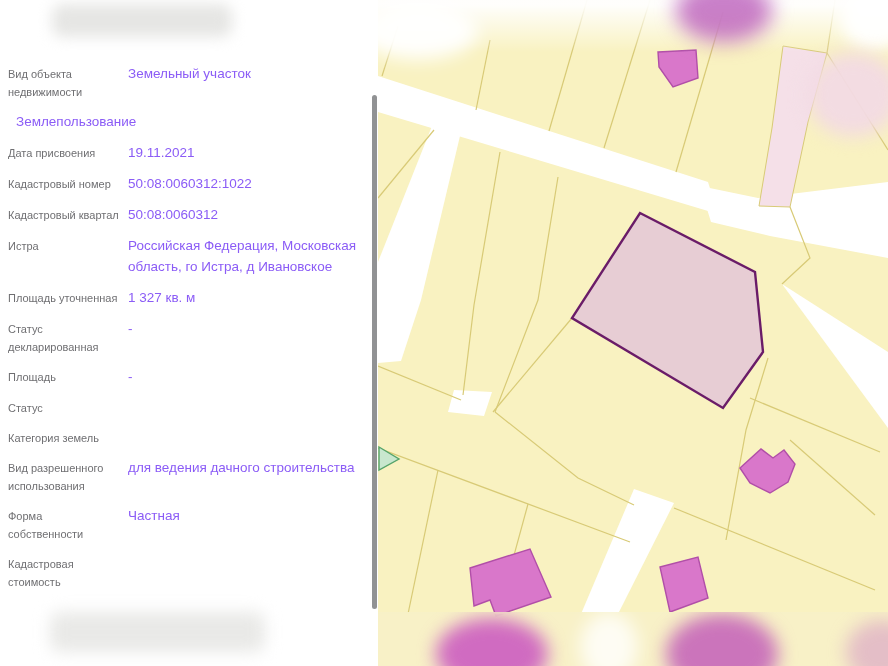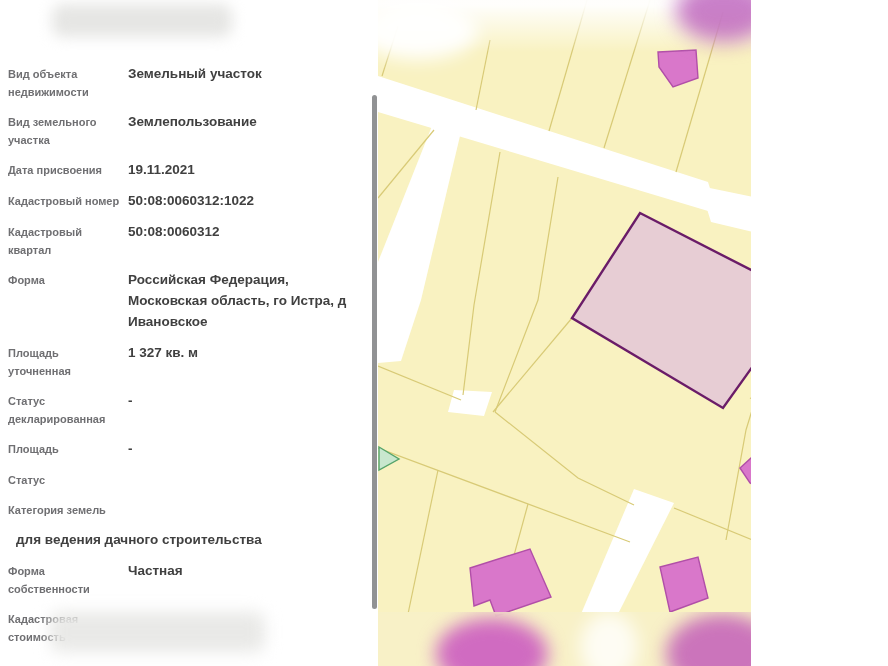--- a/index.html
+++ b/index.html
@@ -1,28 +1,28 @@
 <!DOCTYPE html>
 <html><head>
 <meta charset="utf-8">
 <style>
   html,body{margin:0;padding:0;background:#ffffff;}
-  .screen{position:relative;width:751px;height:666px;overflow:hidden;
-    font-family:"Liberation Sans","DejaVu Sans",sans-serif;background:#fff;font-weight:bold;}
+  .screen{position:relative;width:888px;height:666px;overflow:hidden;
+    font-family:"Liberation Sans","DejaVu Sans",sans-serif;background:#fff;}
 
   
   .panel{position:absolute;left:0;top:0;width:378px;height:666px;background:#ffffff;z-index:3;}
   .redacted-top{position:absolute;left:52px;top:4px;width:180px;height:33px;border-radius:10px;
     background:#e6e6e4;filter:blur(7px);}
   .redacted-bottom{position:absolute;left:50px;top:612px;width:215px;height:40px;border-radius:10px;
     background:#e9e9e7;filter:blur(8px);}
   .fields{position:absolute;left:8px;top:63px;width:356px;}
   .row{display:flex;margin-bottom:10px;}
   .row .lbl{flex:0 0 112px;width:112px;font-size:11px;line-height:18px;color:#6f6f72;padding-top:2px;}
-  .row .val{flex:1;margin-left:8px;font-size:13.5px;line-height:21px;color:#404040;}
+  .row .val{flex:1;margin-left:8px;font-size:13.5px;line-height:21px;color:#8b5cf6;}
   .scrollbar-thumb{position:absolute;right:1px;top:95px;width:5px;height:514px;border-radius:3px;
     background:#7e7f81;opacity:.85;cursor:pointer;}
 
   
   .map{position:absolute;left:378px;top:0;width:510px;height:666px;overflow:hidden;cursor:grab;background:#f9f2c1;}
   .map svg{position:absolute;left:0;top:0;}
   .map-top-fade{position:absolute;left:0;top:0;width:100%;height:52px;pointer-events:none;
     background:linear-gradient(180deg,rgba(255,255,255,.95) 10%,rgba(255,255,255,0) 100%);}
   .blob{position:absolute;pointer-events:none;border-radius:50%;}
   .blob-white-tl{left:-20px;top:2px;width:120px;height:58px;background:rgba(255,255,255,.95);filter:blur(9px);}
@@ -46,37 +46,36 @@
 
   <div class="panel">
     <div class="redacted-top"></div>
 
     <div class="fields">
       <div class="row">
         <div class="lbl">Вид объекта недвижимости</div>
         <div class="val">Земельный участок</div>
       </div>
       <div class="row">
-        <div class="lbl">Вид земельного участка</div>
         <div class="val">Землепользование</div>
       </div>
       <div class="row">
         <div class="lbl">Дата присвоения</div>
         <div class="val">19.11.2021</div>
       </div>
       <div class="row">
         <div class="lbl">Кадастровый номер</div>
         <div class="val">50:08:0060312:1022</div>
       </div>
       <div class="row">
         <div class="lbl">Кадастровый квартал</div>
         <div class="val">50:08:0060312</div>
       </div>
       <div class="row">
-        <div class="lbl">Форма</div>
+        <div class="lbl">Истра</div>
         <div class="val">Российская Федерация, Московская область, го Истра, д Ивановское</div>
       </div>
       <div class="row">
         <div class="lbl">Площадь уточненная</div>
         <div class="val">1 327 кв. м</div>
       </div>
       <div class="row">
         <div class="lbl">Статус декларированная</div>
         <div class="val">-</div>
       </div>
@@ -84,20 +83,21 @@
         <div class="lbl">Площадь</div>
         <div class="val">-</div>
       </div>
       <div class="row">
         <div class="lbl">Статус</div>
       </div>
       <div class="row">
         <div class="lbl">Категория земель</div>
       </div>
       <div class="row">
+        <div class="lbl">Вид разрешенного использования</div>
         <div class="val">для ведения дачного строительства</div>
       </div>
       <div class="row">
         <div class="lbl">Форма собственности</div>
         <div class="val">Частная</div>
       </div>
       <div class="row">
         <div class="lbl">Кадастровая стоимость</div>
       </div>
     </div>

